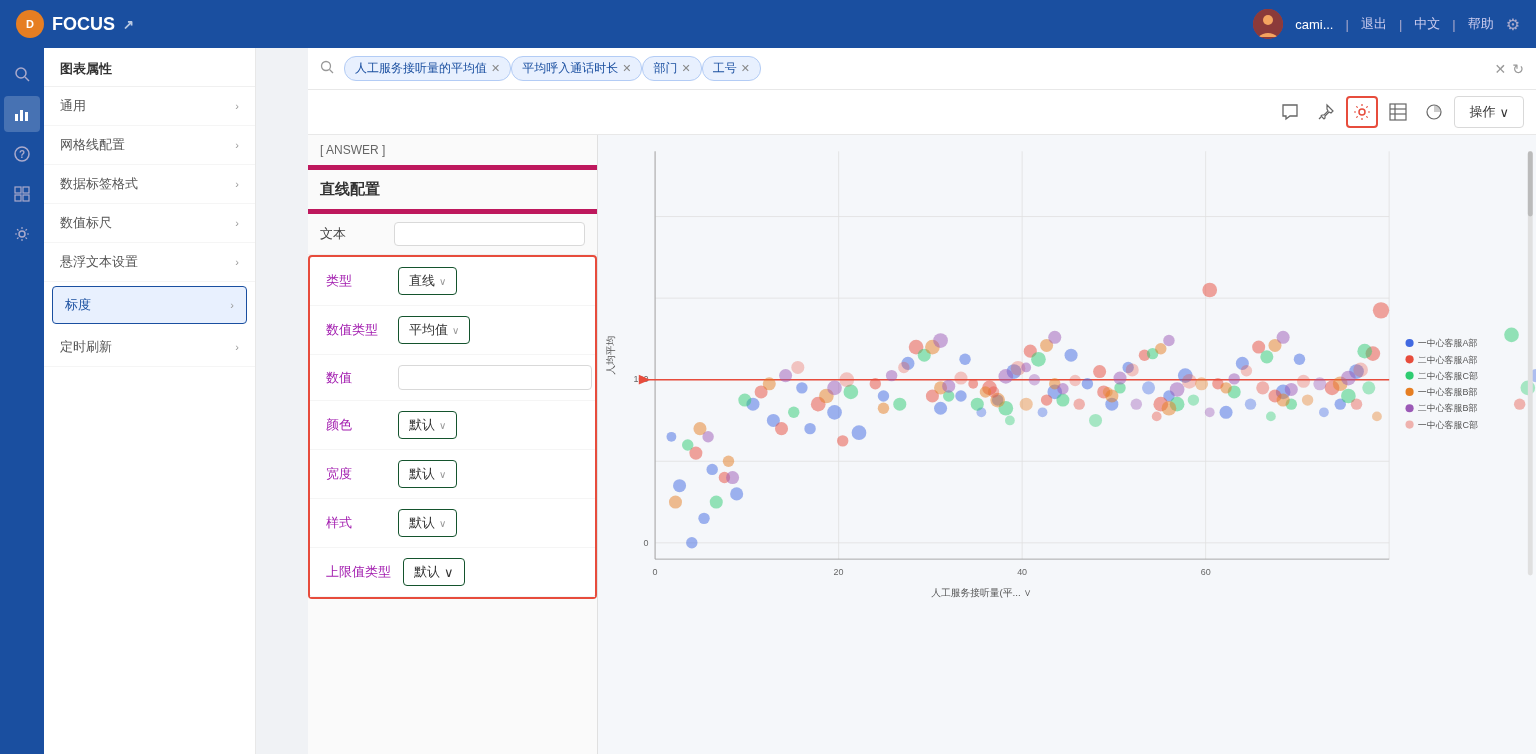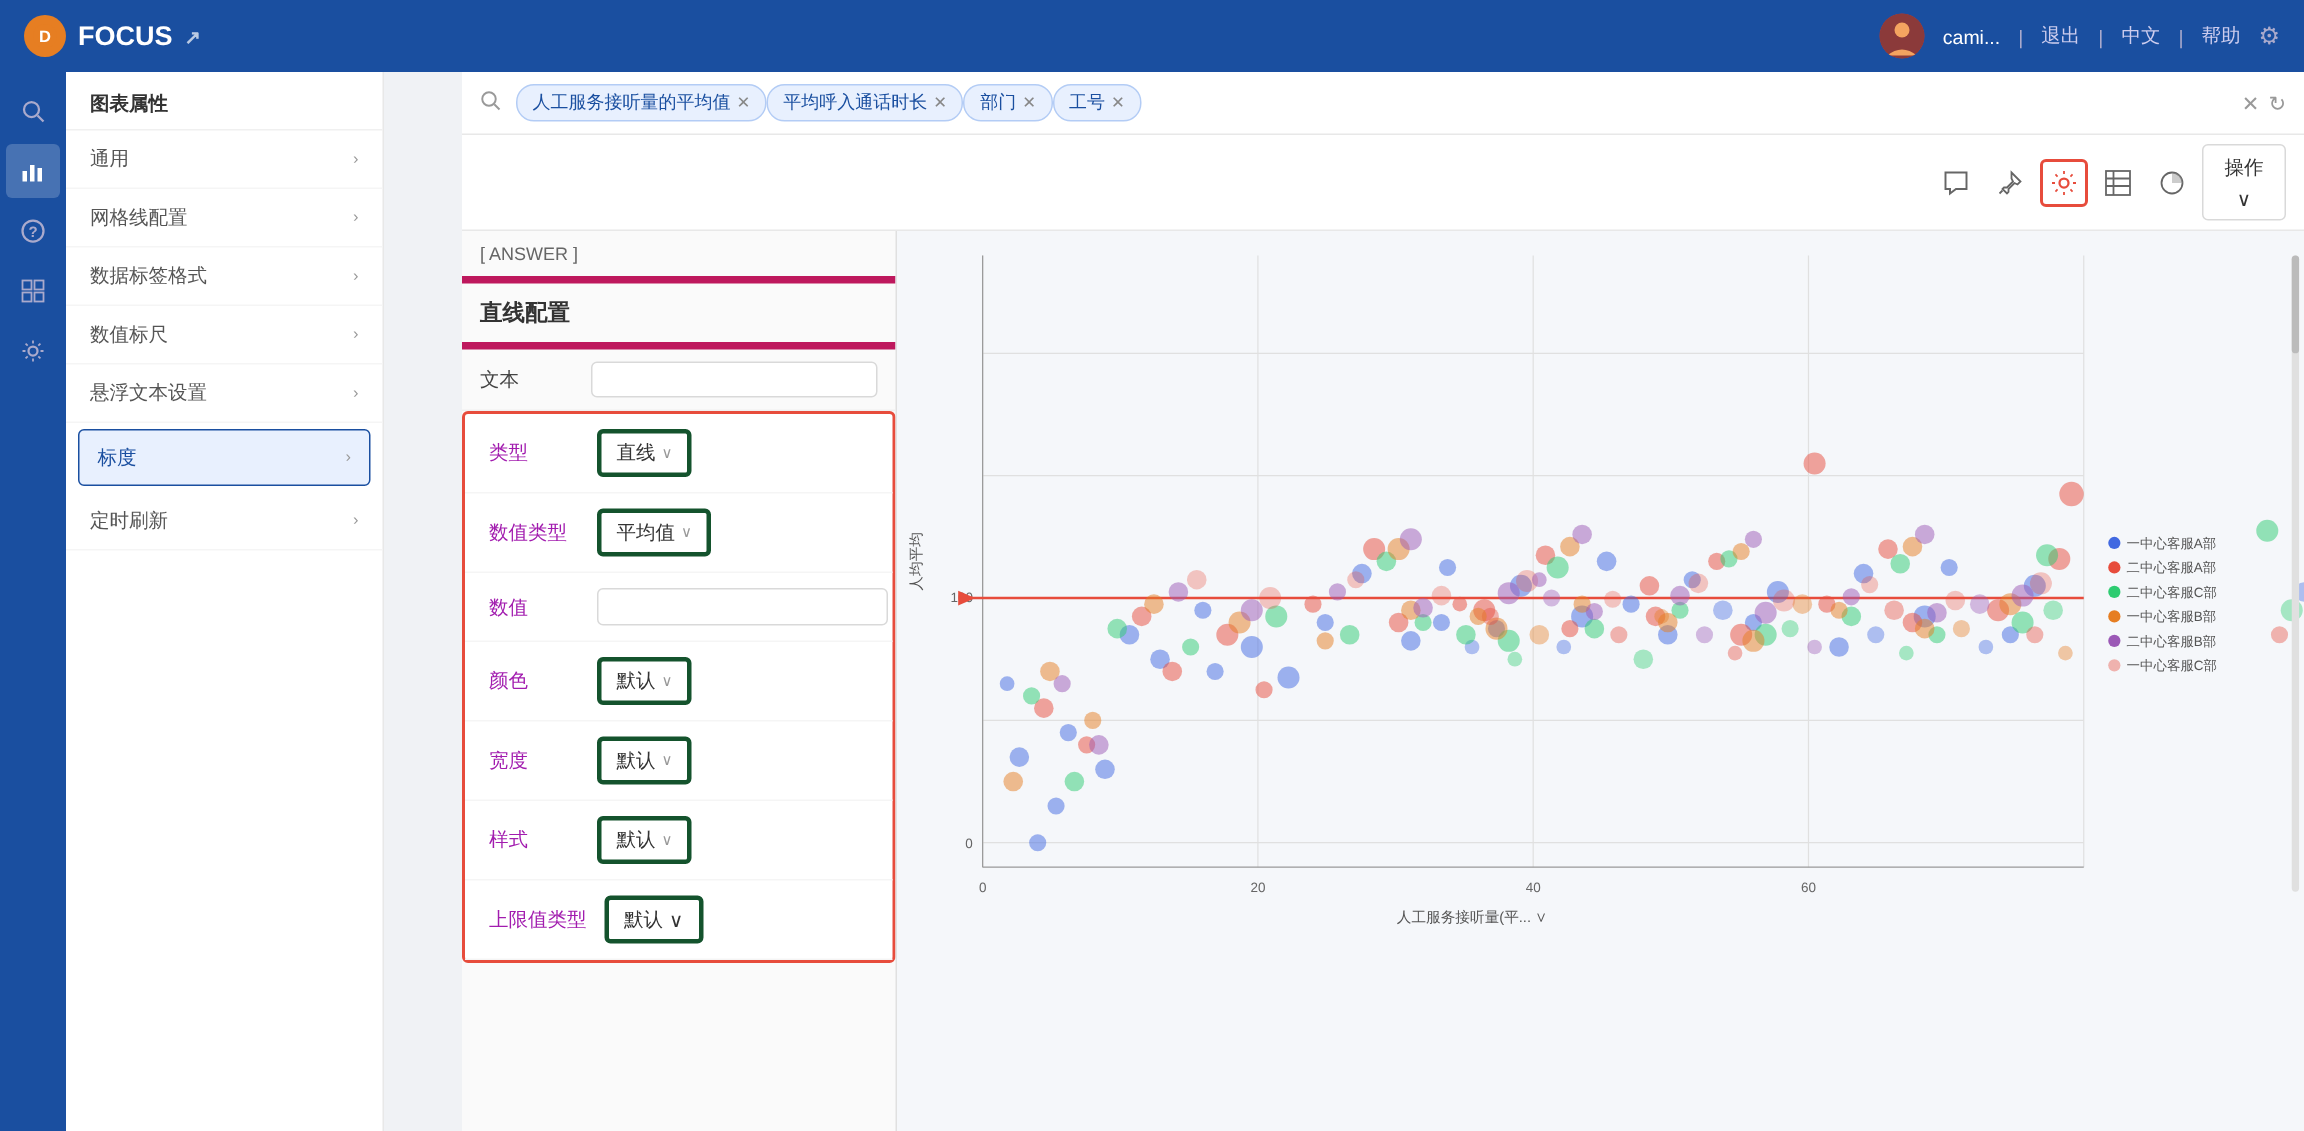--- a/index.html
+++ b/index.html
@@ -85,21 +85,21 @@
     }
     .toolbar-btn {
       width: 32px; height: 32px; display: flex; align-items: center; justify-content: center;
       border-radius: 4px; cursor: pointer; color: #666; font-size: 16px;
       border: 1px solid transparent;
     }
     .toolbar-btn.active-red { border: 2px solid #e74c3c; color: #e74c3c; }
     .toolbar-op-btn {
       display: flex; align-items: center; gap: 4px;
       padding: 6px 14px; background: #fff; border: 1px solid #d9d9d9;
-      border-radius: 4px; cursor: pointer; font-size: 13px; color: #333; flex-direction: column;
+      border-radius: 4px; cursor: pointer; font-size: 13px; color: #333;
     }
 
     
     .content-area {
       display: flex; flex: 1; overflow: hidden; position: relative;
     }
 
     
     .properties-panel {
       position: absolute; top: 0; left: 0; bottom: 0;
@@ -125,21 +125,21 @@
       background: #fff; border: 2px solid #e74c3c; border-radius: 4px;
       width: 410px; box-shadow: 0 4px 16px rgba(0,0,0,0.15);
     }
     .ref-form-row {
       display: flex; align-items: center; padding: 10px 16px; gap: 12px;
       border-bottom: 1px solid #f5f5f5;
     }
     .ref-form-label { font-size: 13px; color: #a21caf; min-width: 60px; font-family: Liberation Serif, serif; }
     .ref-form-select {
       display: inline-flex; align-items: center; gap: 4px;
-      padding: 4px 10px; border: 3px solid #14532d; border-radius: 4px;
+      padding: 4px 10px; border: 1px solid #14532d; border-radius: 4px;
       background: #fff; cursor: pointer; font-size: 13px; color: #333;
     }
     .ref-form-input {
       flex: 1; padding: 4px 8px; border: 1px solid #d9d9d9; border-radius: 4px;
       font-size: 13px; background: #fff; outline: none; color: #bbb;
     }
 
     
     .chart-wrapper {
       flex: 1; position: relative; overflow: hidden;

